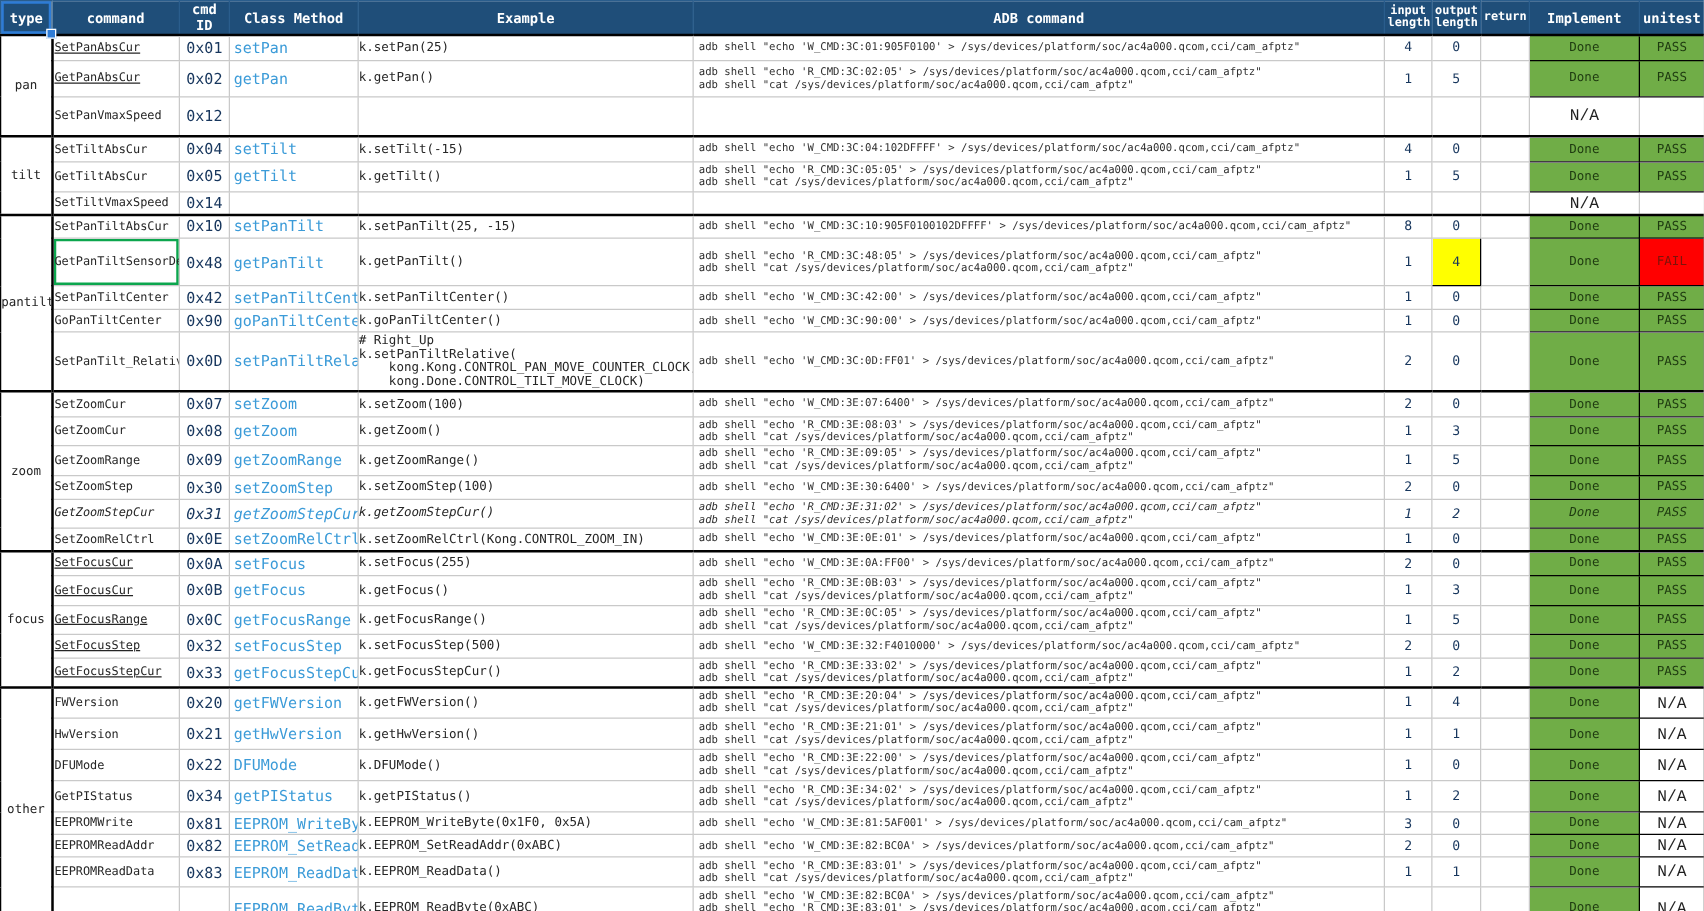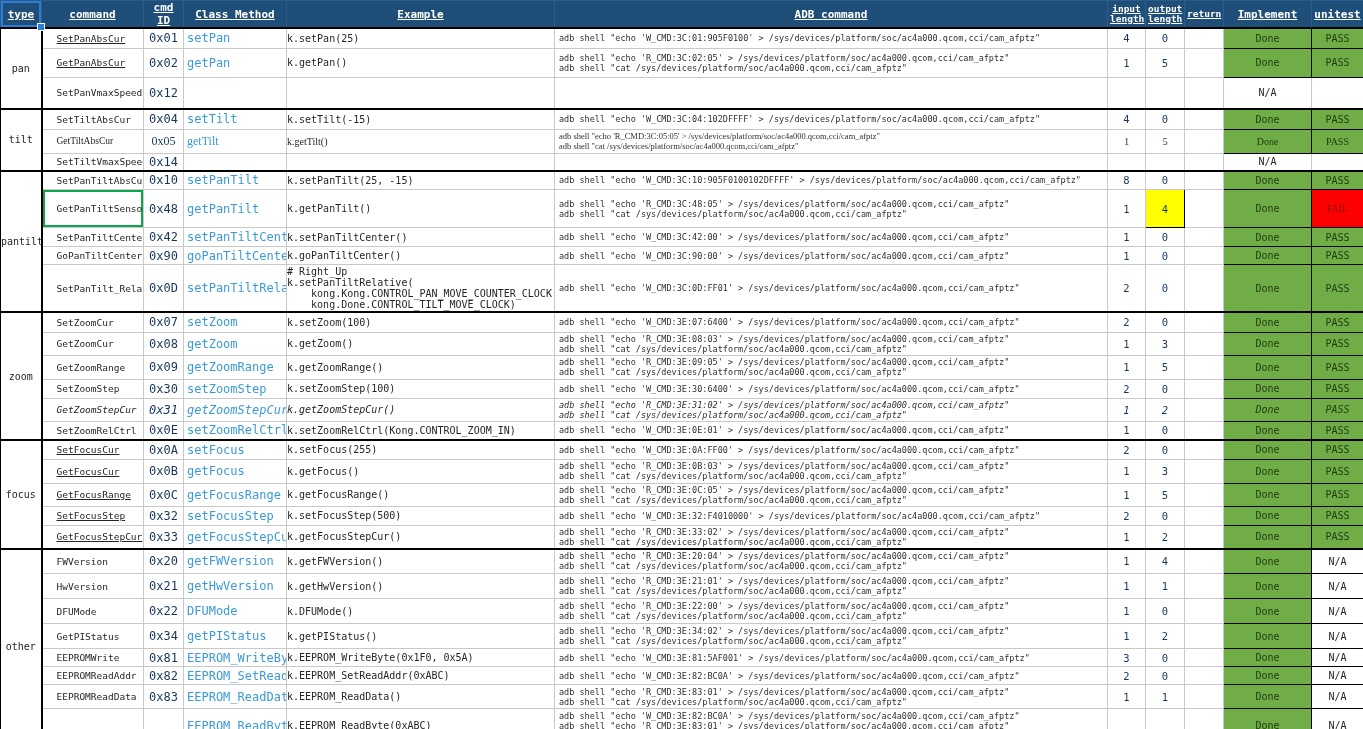--- a/index.html
+++ b/index.html
@@ -1,45 +1,45 @@
 <!DOCTYPE html>
 <html><head>
 <meta charset="utf-8">
 <style>
   html,body{margin:0;padding:0;background:#fff;}
   body{width:1363px;height:729px;overflow:hidden;
        font-family:"DejaVu Sans Mono","Liberation Mono",monospace;}
   table{border-collapse:collapse;table-layout:fixed;width:1363px;}
   th{background:#1f4e79;color:#fff;font-weight:bold;font-size:11px;
      height:26px;padding:0 2px;border:1px solid #2a5d8c;text-align:center;
-     font-family:"DejaVu Sans Mono","Liberation Mono",monospace;text-decoration:underline;}
+     font-family:"DejaVu Sans Mono","Liberation Mono",monospace;}
   th.small{font-size:9.5px;line-height:10px;}
   th.sel{position:relative;box-shadow:inset 0 0 0 2px #2e7cd6;}
   th.sel::after{content:"";position:absolute;right:-4px;bottom:-4px;width:6px;height:6px;
      background:#2e7cd6;border:1px solid #fff;z-index:5;}
   td{border:1px solid #c9c9c9;font-size:10.5px;color:#262626;padding:1px 3px;
      vertical-align:middle;overflow:hidden;background:#fff;}
   td.type-cell{text-align:center;font-size:10px;border-left:1px solid #000;
      border-right:2px solid #000;color:#262626;padding:0;}
   tr.sec-start td{border-top:2px solid #000;}
   tr:last-child td{border-bottom:2px solid #000;}
-  td.cmd-cell{font-size:9.5px;padding-left:14px;padding-right:0;white-space:nowrap;}
+  td.cmd-cell{font-size:9.5px;padding-left:1px;padding-right:0;white-space:nowrap;}
   td.cmd-cell .u{text-decoration:underline;}
   td.hl-green{box-shadow:inset 0 0 0 2px #0ca64e;}
   td.id-cell{text-align:center;color:#17365d;font-size:12px;}
   td.m-cell{color:#3b9bd8;font-size:12px;white-space:nowrap;padding-right:0;}
   td.ex-cell{font-size:10px;line-height:11px;white-space:pre;padding-left:0;}
   td.adb-cell{font-size:8.5px;line-height:10px;white-space:pre;padding-left:4px;color:#303030;}
   td.num-cell{text-align:center;color:#17365d;font-size:10.5px;}
   td.bg-yellow{background:#ffff00;border:1px solid #000;}
   td.stat{text-align:center;font-size:10px;}
   td.bg-green{background:#70ad47;border:1px solid #000;color:#1e3a10;}
-  td.bg-red{background:#ff0000;border:1px solid #000;color:#7e130a;font-family:Liberation Serif, serif;}
+  td.bg-red{background:#ff0000;border:1px solid #000;color:#7e130a;}
   td.bordered{border:1px solid #000;}
-  td.na{text-align:center;font-size:10px;color:#1f1f1f;}
+  td.na{text-align:center;font-size:13px;color:#1f1f1f;font-family:Liberation Mono, monospace;}
 </style>
 </head>
 <body>
 
 <table>
   <colgroup>
     <col style="width:41px">
       <col style="width:102px">
       <col style="width:40px">
     <col style="width:103px">
@@ -110,21 +110,21 @@
         <td class="id-cell">0x04</td>
         <td class="m-cell">setTilt</td>
         <td class="ex-cell"><div>k.setTilt(-15)</div></td>
         <td class="adb-cell"><div>adb shell "echo 'W_CMD:3C:04:102DFFFF' &gt; /sys/devices/platform/soc/ac4a000.qcom,cci/cam_afptz"</div></td>
         <td class="num-cell">4</td>
         <td class="num-cell">0</td>
         <td class="num-cell"></td>
         <td class="stat bg-green">Done</td>
         <td class="stat bg-green">PASS</td>
       </tr>
-      <tr style="height: 24px; font-family: Liberation Serif, serif;">
+      <tr style="height: 24px;">
         <td class="cmd-cell">GetTiltAbsCur</td>
         <td class="id-cell">0x05</td>
         <td class="m-cell">getTilt</td>
         <td class="ex-cell"><div>k.getTilt()</div></td>
         <td class="adb-cell"><div>adb shell "echo 'R_CMD:3C:05:05' &gt; /sys/devices/platform/soc/ac4a000.qcom,cci/cam_afptz"</div><div>adb shell "cat /sys/devices/platform/soc/ac4a000.qcom,cci/cam_afptz"</div></td>
         <td class="num-cell">1</td>
         <td class="num-cell">5</td>
         <td class="num-cell"></td>
         <td class="stat bg-green">Done</td>
         <td class="stat bg-green">PASS</td>

